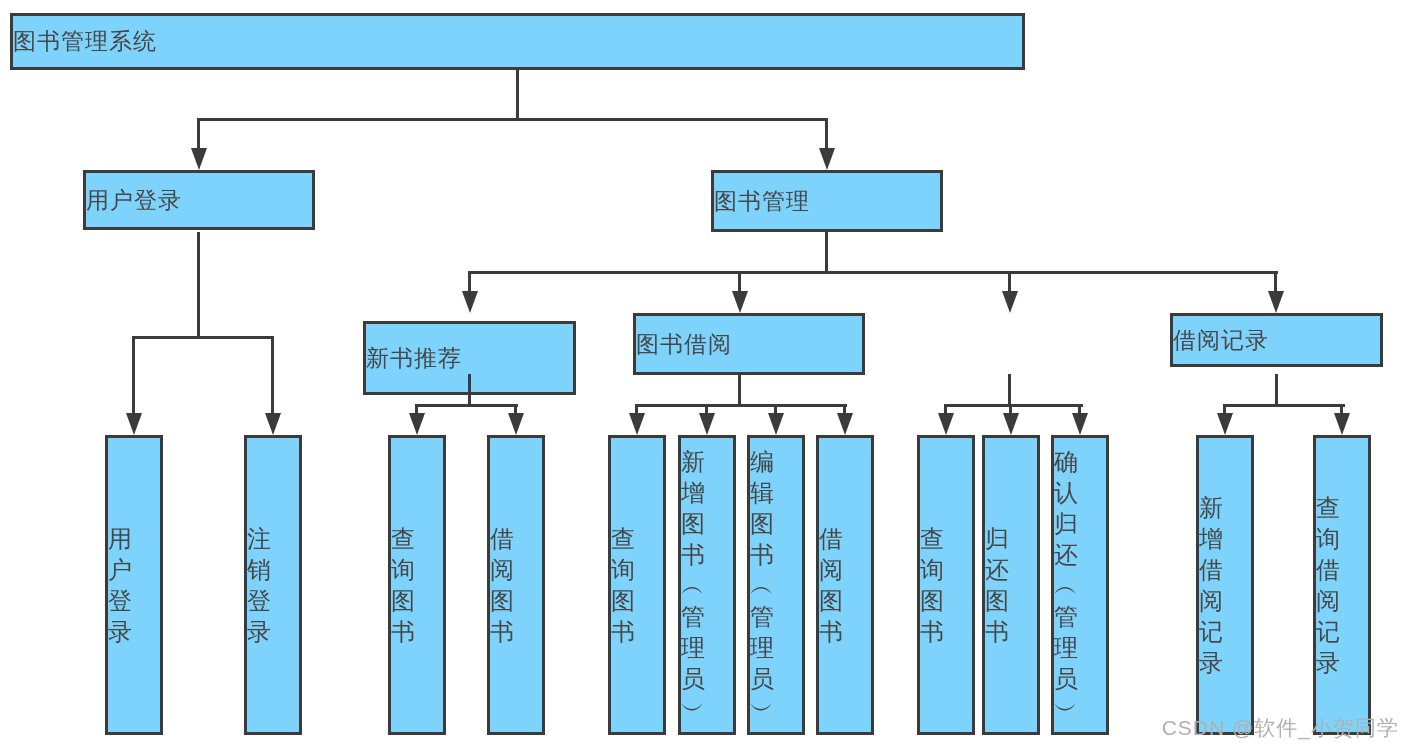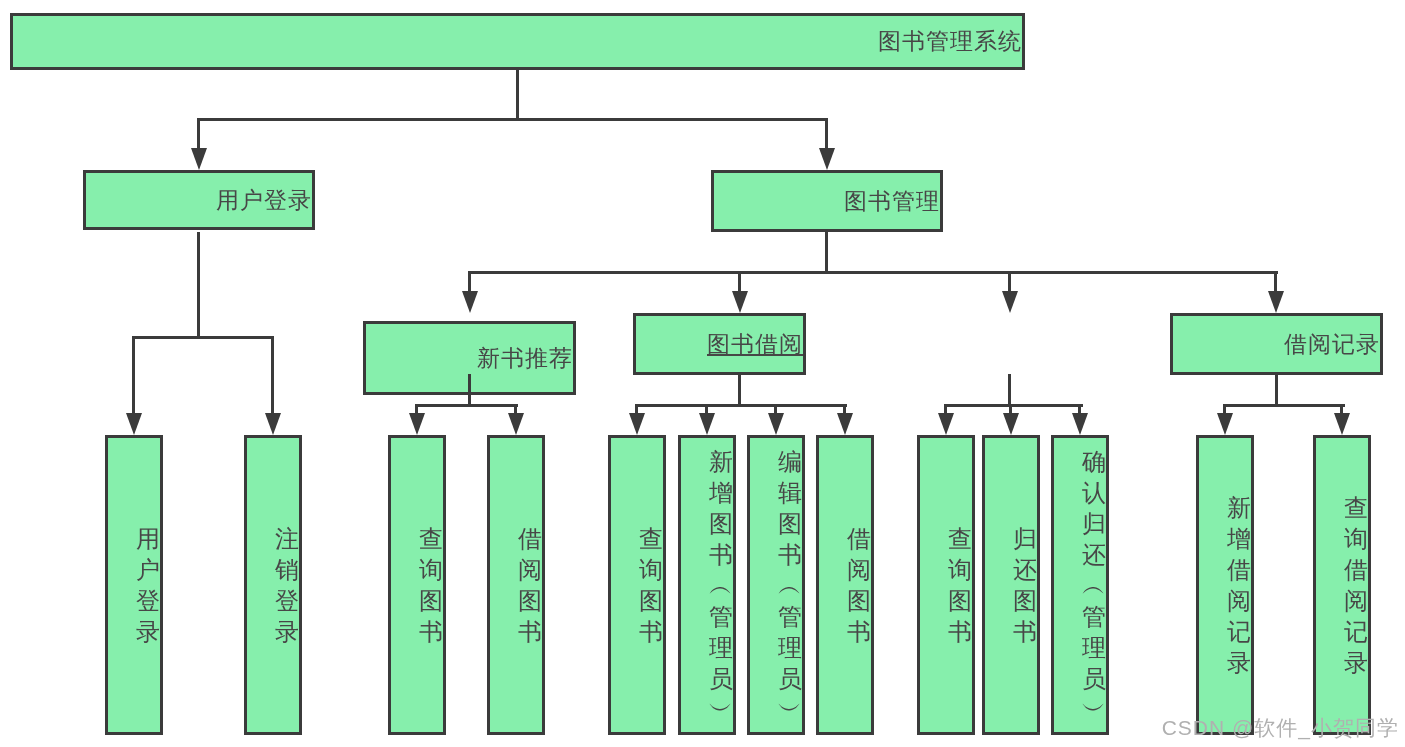--- a/index.html
+++ b/index.html
@@ -5,44 +5,44 @@
   :root { --line:#3b3b3b; --text:#474747; --watermark:#b0b0b0; }
   * { margin:0; padding:0; box-sizing:border-box; }
   html,body { background:#fff; }
   body {
     width:1405px; height:747px; position:relative; overflow:hidden;
     font-family:"Liberation Sans", sans-serif; color:var(--text);
   }
   .diagram { position:absolute; inset:0; }
 
   .box {
-    position:absolute; background:#86efac; border:3px solid var(--line);
-    display:flex; align-items:center; justify-content:flex-end;
+    position:absolute; background:#7dd3fc; border:3px solid var(--line);
+    display:flex; align-items:center; justify-content:flex-start;
   }
   .hbox { font-size:23px; letter-spacing:1px; }
   .leaf { width:58px; top:435px; height:300px; font-size:24px; }
   .vtext { display:flex; flex-direction:column; align-items:center; }
   .vch { height:31px; line-height:31px; text-align:center; }
 
   .vl { position:absolute; width:3px; background:var(--line); }
   .hl { position:absolute; height:3px; background:var(--line); }
   .ar {
     position:absolute; width:0; height:0;
     border-left:8px solid transparent; border-right:8px solid transparent;
     border-top:22px solid var(--line);
   }
 
   
   .b-root { left:10px;  top:13px;  width:1015px; height:57px; }
   .b-user { left:83px;  top:170px; width:232px;  height:60px; }
   .b-mgmt { left:711px; top:170px; width:232px;  height:62px; }
   .b-g0   { left:363px; top:321px; width:213px;  height:74px; }
-  .b-g1   { left:633px; top:313px; width:173px;  height:62px;text-decoration:underline; }
+  .b-g1   { left:633px; top:313px; width:232px;  height:62px; }
   .b-g2   { left:903px; top:313px; width:213px;  height:62px; }
-  .b-g3   { left:1170px;top:313px; width:213px;  height:62px; }
+  .b-g3   { left:1170px;top:313px; width:213px;  height:54px; }
 
   
   .b-l0 { left:105px; }  .b-l1 { left:244px; }
   .b-l2 { left:388px; }  .b-l3 { left:487px; }
   .b-l4 { left:608px; }  .b-l5 { left:678px; }
   .b-l6 { left:747px; }  .b-l7 { left:816px; }
   .b-l8 { left:917px; }  .b-l9 { left:982px; }  .b-l10 { left:1051px; }
   .b-l11 { left:1196px; } .b-l12 { left:1313px; }
 
   .watermark {

